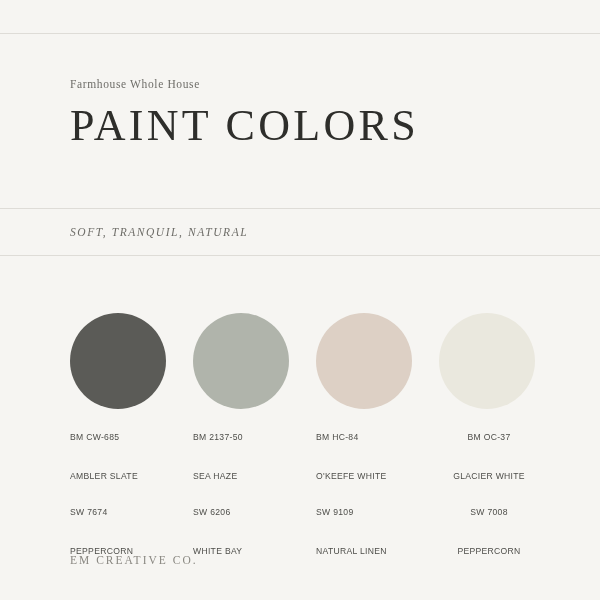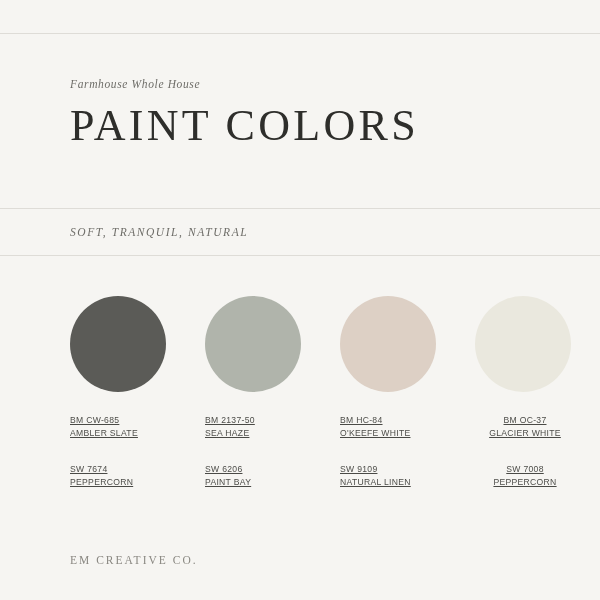--- a/index.html
+++ b/index.html
@@ -38,21 +38,20 @@
 
   
   .header {
     position: absolute;
     left: 70px;
     top: 78px;
   }
 
   .eyebrow {
     font-family: "Liberation Serif", serif;
-    font-style: italic;
     font-size: 11.5px;
     letter-spacing: 0.055em;
     color: #6e6d68;
     white-space: nowrap;
   }
 
   .title {
     font-family: Liberation Serif, serif;
     font-weight: 400;
     font-size: 44px;
@@ -73,25 +72,24 @@
     font-size: 11.5px;
     letter-spacing: 0.135em;
     color: #6e6d68;
     white-space: nowrap;
   }
 
   
   .palette {
     position: absolute;
     left: 70px;
-    top: 296px;
+    top: 313px;
     width: 460px;
     display: flex;
-    gap: 12px;
-    text-decoration: underline;
+    gap: 0;
   }
 
   .swatch-col {
     width: 123px;
     flex: 0 0 123px;
   }
   .swatch-col:last-child { flex: 0 0 100px; width: 100px; text-align: center; }
 
   .dot {
     width: 96px;
@@ -116,20 +114,21 @@
     line-height: 1.55;
     white-space: nowrap;
   }
 
   .name {
     font-size: 8.6px;
     letter-spacing: 0.035em;
     color: #4d4d49;
     line-height: 1.55;
     white-space: nowrap;
+    margin-top: 26px;
   }
 
   
   .footer {
     position: absolute;
     left: 70px;
     top: 554px;
     font-family: "Liberation Serif", serif;
     font-size: 11.5px;
     letter-spacing: 0.175em;
@@ -171,21 +170,21 @@
 
     <div class="swatch-col">
       <span class="dot" style="background: rgb(176, 180, 171);"></span>
       <div class="labels">
         <div class="label-group">
           <div class="code">BM 2137-50</div>
           <div class="name">SEA HAZE</div>
         </div>
         <div class="label-group">
           <div class="code">SW 6206</div>
-          <div class="name">PAINT BAY</div>
+          <div class="name">WHITE BAY</div>
         </div>
       </div>
     </div>
 
     <div class="swatch-col">
       <span class="dot" style="background: rgb(221, 208, 197);"></span>
       <div class="labels">
         <div class="label-group">
           <div class="code">BM HC-84</div>
           <div class="name">O'KEEFE WHITE</div>

